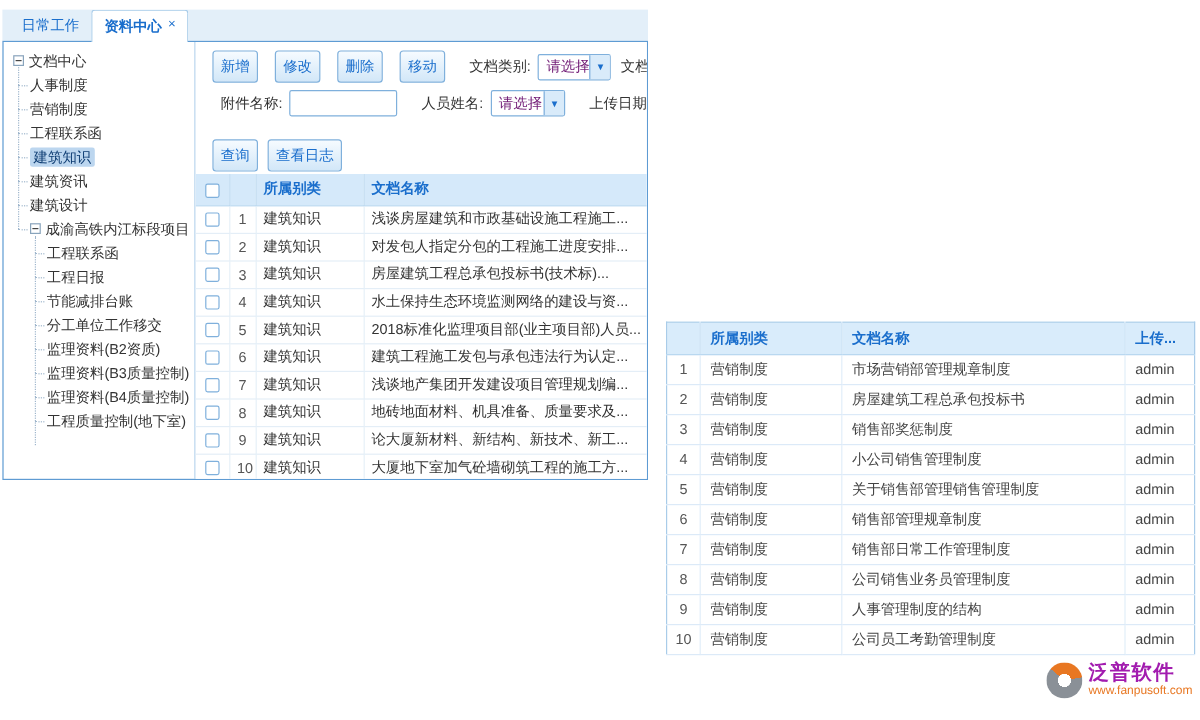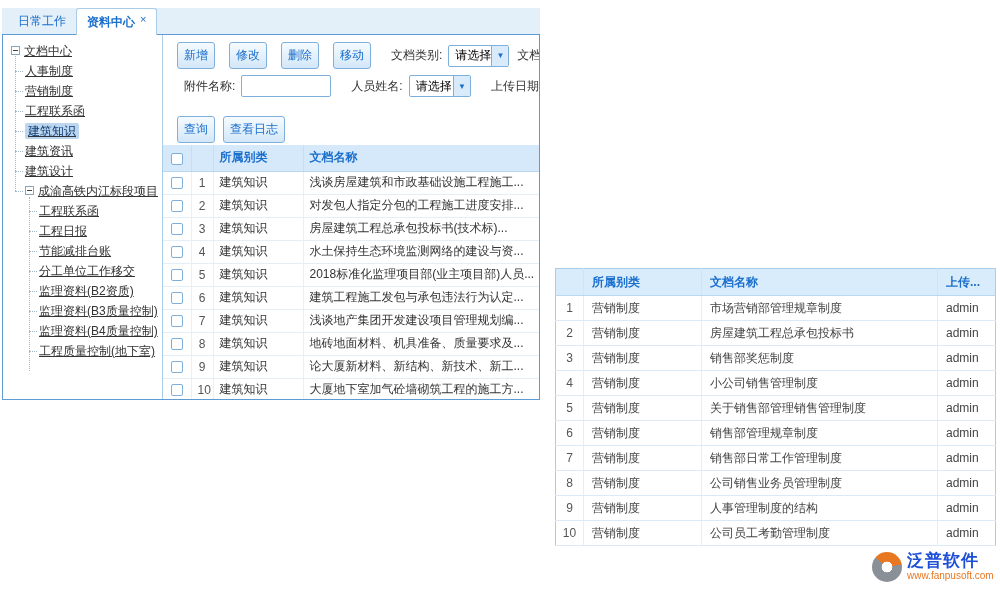--- a/index.html
+++ b/index.html
@@ -13,21 +13,21 @@
   #panel1 { position:absolute; left:2px; top:8px; width:538px; height:336px; }
   #tabbar { height:26px; background:#E3EFF9; display:flex; align-items:flex-end; padding-left:6px; }
   .tab { padding:5px 10px 4px; font-size:12px; color:#1A6ECC; cursor:pointer; white-space:nowrap; }
   .tab.active {
     background:#fff; border:1px solid #A9CCE9; border-bottom:none;
     border-radius:3px 3px 0 0; font-weight:bold; position:relative; z-index:2; margin-bottom:-1px;
   }
   .tab .close { font-weight:normal; font-size:11px; color:#1A6ECC; margin-left:5px; position:relative; top:-3px; }
 
   #window { position:absolute; left:0; top:26px; width:538px; height:366px; background:#fff;
-            border:1px solid #5E9BD3; display:flex; z-index:1;text-decoration:underline; }
+            border:1px solid #5E9BD3; display:flex; z-index:1; }
 
   
   #tree-pane { width:160px; border-right:1px solid #A9CCE9; padding:6px 0 0 6px; overflow:hidden; position:relative; flex:none; }
   .tree-item { height:20px; line-height:20px; font-size:12px; color:#333; white-space:nowrap; position:relative; cursor:pointer; overflow:hidden; }
   .tree-item.lvl0 { padding-left:2px; }
   .tree-item.lvl1 { padding-left:16px; }
   .tree-item.lvl2 { padding-left:30px; }
   .box-icon { display:inline-block; width:9px; height:9px; border:1px solid #89A4BC; background:#fff;
               margin-right:4px; position:relative; vertical-align:middle; margin-top:-2px; }
   .box-icon::after { content:""; position:absolute; left:1px; right:1px; top:3px; border-top:1px solid #444; }
@@ -47,21 +47,21 @@
   #row2 { left:21px; top:40px; right:0; }
   #row3 { left:14px; top:81px; }
   .btn {
     background:linear-gradient(#F6FBFF,#D2E7F8); border:1px solid #7FB0DC; color:#1A6ECC;
     font-size:12px; padding:4px 6px; border-radius:3px; margin-right:14px; cursor:pointer; white-space:nowrap;
     font-family:inherit;
   }
   .lbl { font-size:12px; color:#333; white-space:nowrap; }
   .select { display:flex; align-items:center; height:22px; background:#fff; border:1px solid #7FB0DC;
             border-radius:2px; cursor:pointer; }
-  .select .val { flex:1; padding-left:6px; font-size:12px; color:#000000; white-space:nowrap; overflow:hidden; }
+  .select .val { flex:1; padding-left:6px; font-size:12px; color:#701a75; white-space:nowrap; overflow:hidden; }
   .select .arrow { width:17px; height:100%; background:#D9EBFA; border-left:1px solid #7FB0DC;
                    color:#1A6ECC; font-size:8px; display:flex; align-items:center; justify-content:center; }
   #doc-cat-select { width:75px; margin-left:6px; }
   #person-select  { width:70px; margin-left:6px; }
   #attach-input { width:90px; height:22px; border:1px solid #7FB0DC; border-radius:2px; margin-left:6px;
                   font-size:12px; padding:0 4px; font-family:inherit; }
   #clipped-label { margin-left:8px; }
   #upload-label  { margin-left:20px; }
 
   
@@ -86,21 +86,21 @@
                   border-bottom:1px solid #DCEAF8; border-right:1px solid #E2EEF9; }
   #mkt-table th:last-child, #mkt-table td:last-child { border-right:none; }
   #mkt-table .c-num { text-align:center; color:#555; padding:0 2px; }
 
   
   #branding { position:absolute; left:872px; top:551px; display:flex; align-items:center; }
   #brand-icon { width:30px; height:30px; border-radius:50%;
     background: radial-gradient(closest-side, #fff 0 36%, transparent 37%),
                 conic-gradient(from -50deg, #E87722 0 130deg, #8A9097 130deg 360deg); }
   #brand-text { margin-left:5px; display:flex; flex-direction:column; align-items:flex-start; }
-  #brand-name { font-size:17px; font-weight:bold; color:#1d4ed8; letter-spacing:1px; line-height:19px; }
+  #brand-name { font-size:17px; font-weight:bold; color:#a21caf; letter-spacing:1px; line-height:19px; }
   #brand-url  { font-size:10px; color:#E87722; line-height:12px; }
 </style>
 </head>
 <body>
 
 <div id="panel1">
   <div id="tabbar">
     <div class="tab">
       <span>日常工作</span>
     </div>

